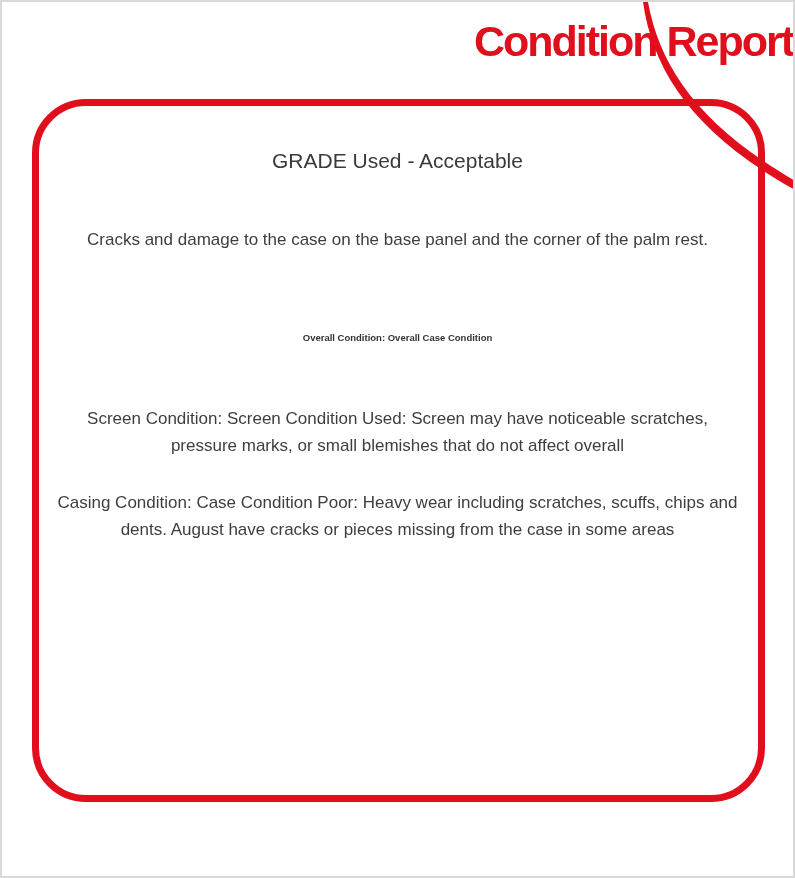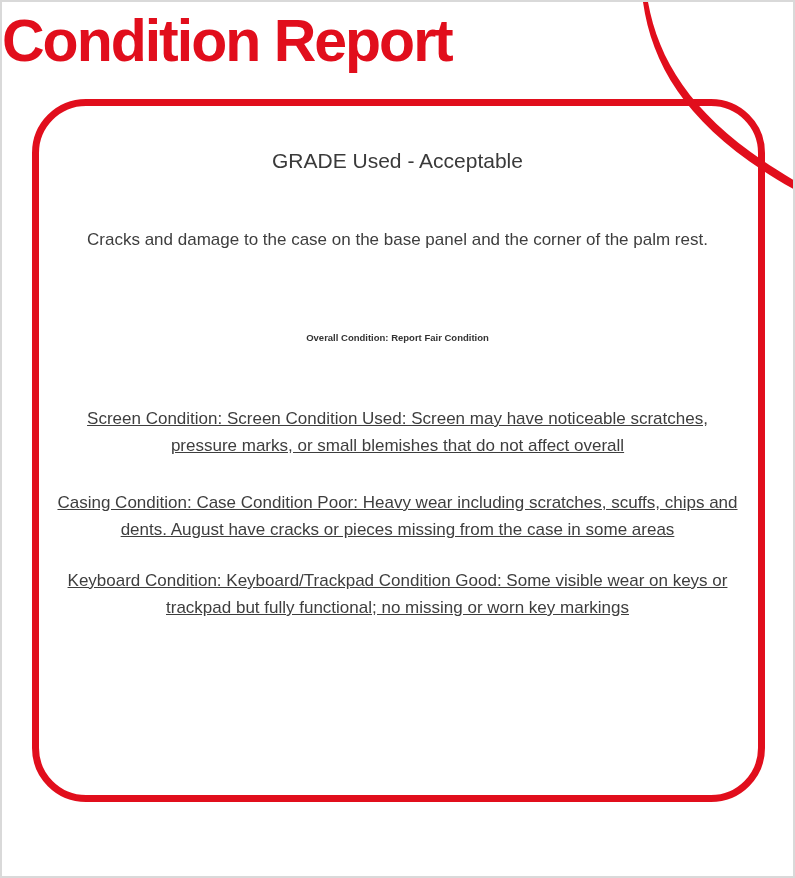--- a/index.html
+++ b/index.html
@@ -15,22 +15,22 @@
     box-sizing: border-box;
     background: var(--bg, #ffffff);
     border: 2px solid #d9d9d9;
     overflow: hidden;
   }
   .page-title {
     position: absolute;
     top: 8px;
     left: 0;
     width: 100%;
-    text-align: left;
-    font-size: 59px;
+    text-align: right;
+    font-size: 43px;
     line-height: 62px;
     font-weight: bold;
     letter-spacing: -2px;
     color: var(--accent, #e10e1c);
   }
   .swoosh {
     position: absolute;
     top: 0;
     left: 0;
     width: 795px;
@@ -72,21 +72,20 @@
   .overall-note {
     top: 329px;
     font-size: 9.5px;
     line-height: 13px;
     font-weight: bold;
     color: #333333;
   }
   .section {
     font-size: 17px;
     line-height: 27px;
-    text-decoration: underline;
   }
   .section-screen   { top: 403px; }
   .section-casing   { top: 487px; }
   .section-keyboard { top: 565px; }
   .section-battery  { top: 634px; }
 </style>
 </head>
 <body>
 
 <div class="page">
@@ -96,22 +95,21 @@
   <svg class="swoosh" viewBox="0 0 795 878" aria-hidden="true">
     <path d="M 646 0 C 658 66, 698 124, 795 180 L 795 189 C 692 132, 651 70, 641 0 Z" fill="var(--accent, #e10e1c)"></path>
   </svg>
 
   <div class="report-card"></div>
 
   <div class="txt grade-heading">GRADE Used - Acceptable</div>
 
   <div class="txt damage-note">Cracks and damage to the case on the base panel and the corner of the palm rest.</div>
 
-  <div class="txt overall-note">Overall Condition: Report Fair Condition</div>
+  <div class="txt overall-note">Overall Condition: Overall Case Condition</div>
 
   <div class="txt section section-screen">Screen Condition: Screen Condition Used: Screen may have noticeable scratches, pressure marks, or small blemishes that do not affect overall</div>
 
   <div class="txt section section-casing">Casing Condition: Case Condition Poor: Heavy wear including scratches, scuffs, chips and dents. August have cracks or pieces missing from the case in some areas</div>
 
-  <div class="txt section section-keyboard">Keyboard Condition: Keyboard/Trackpad Condition Good: Some visible wear on keys or trackpad but fully functional; no missing or worn key markings</div>
 
 
 </div>
 
 </body></html>

